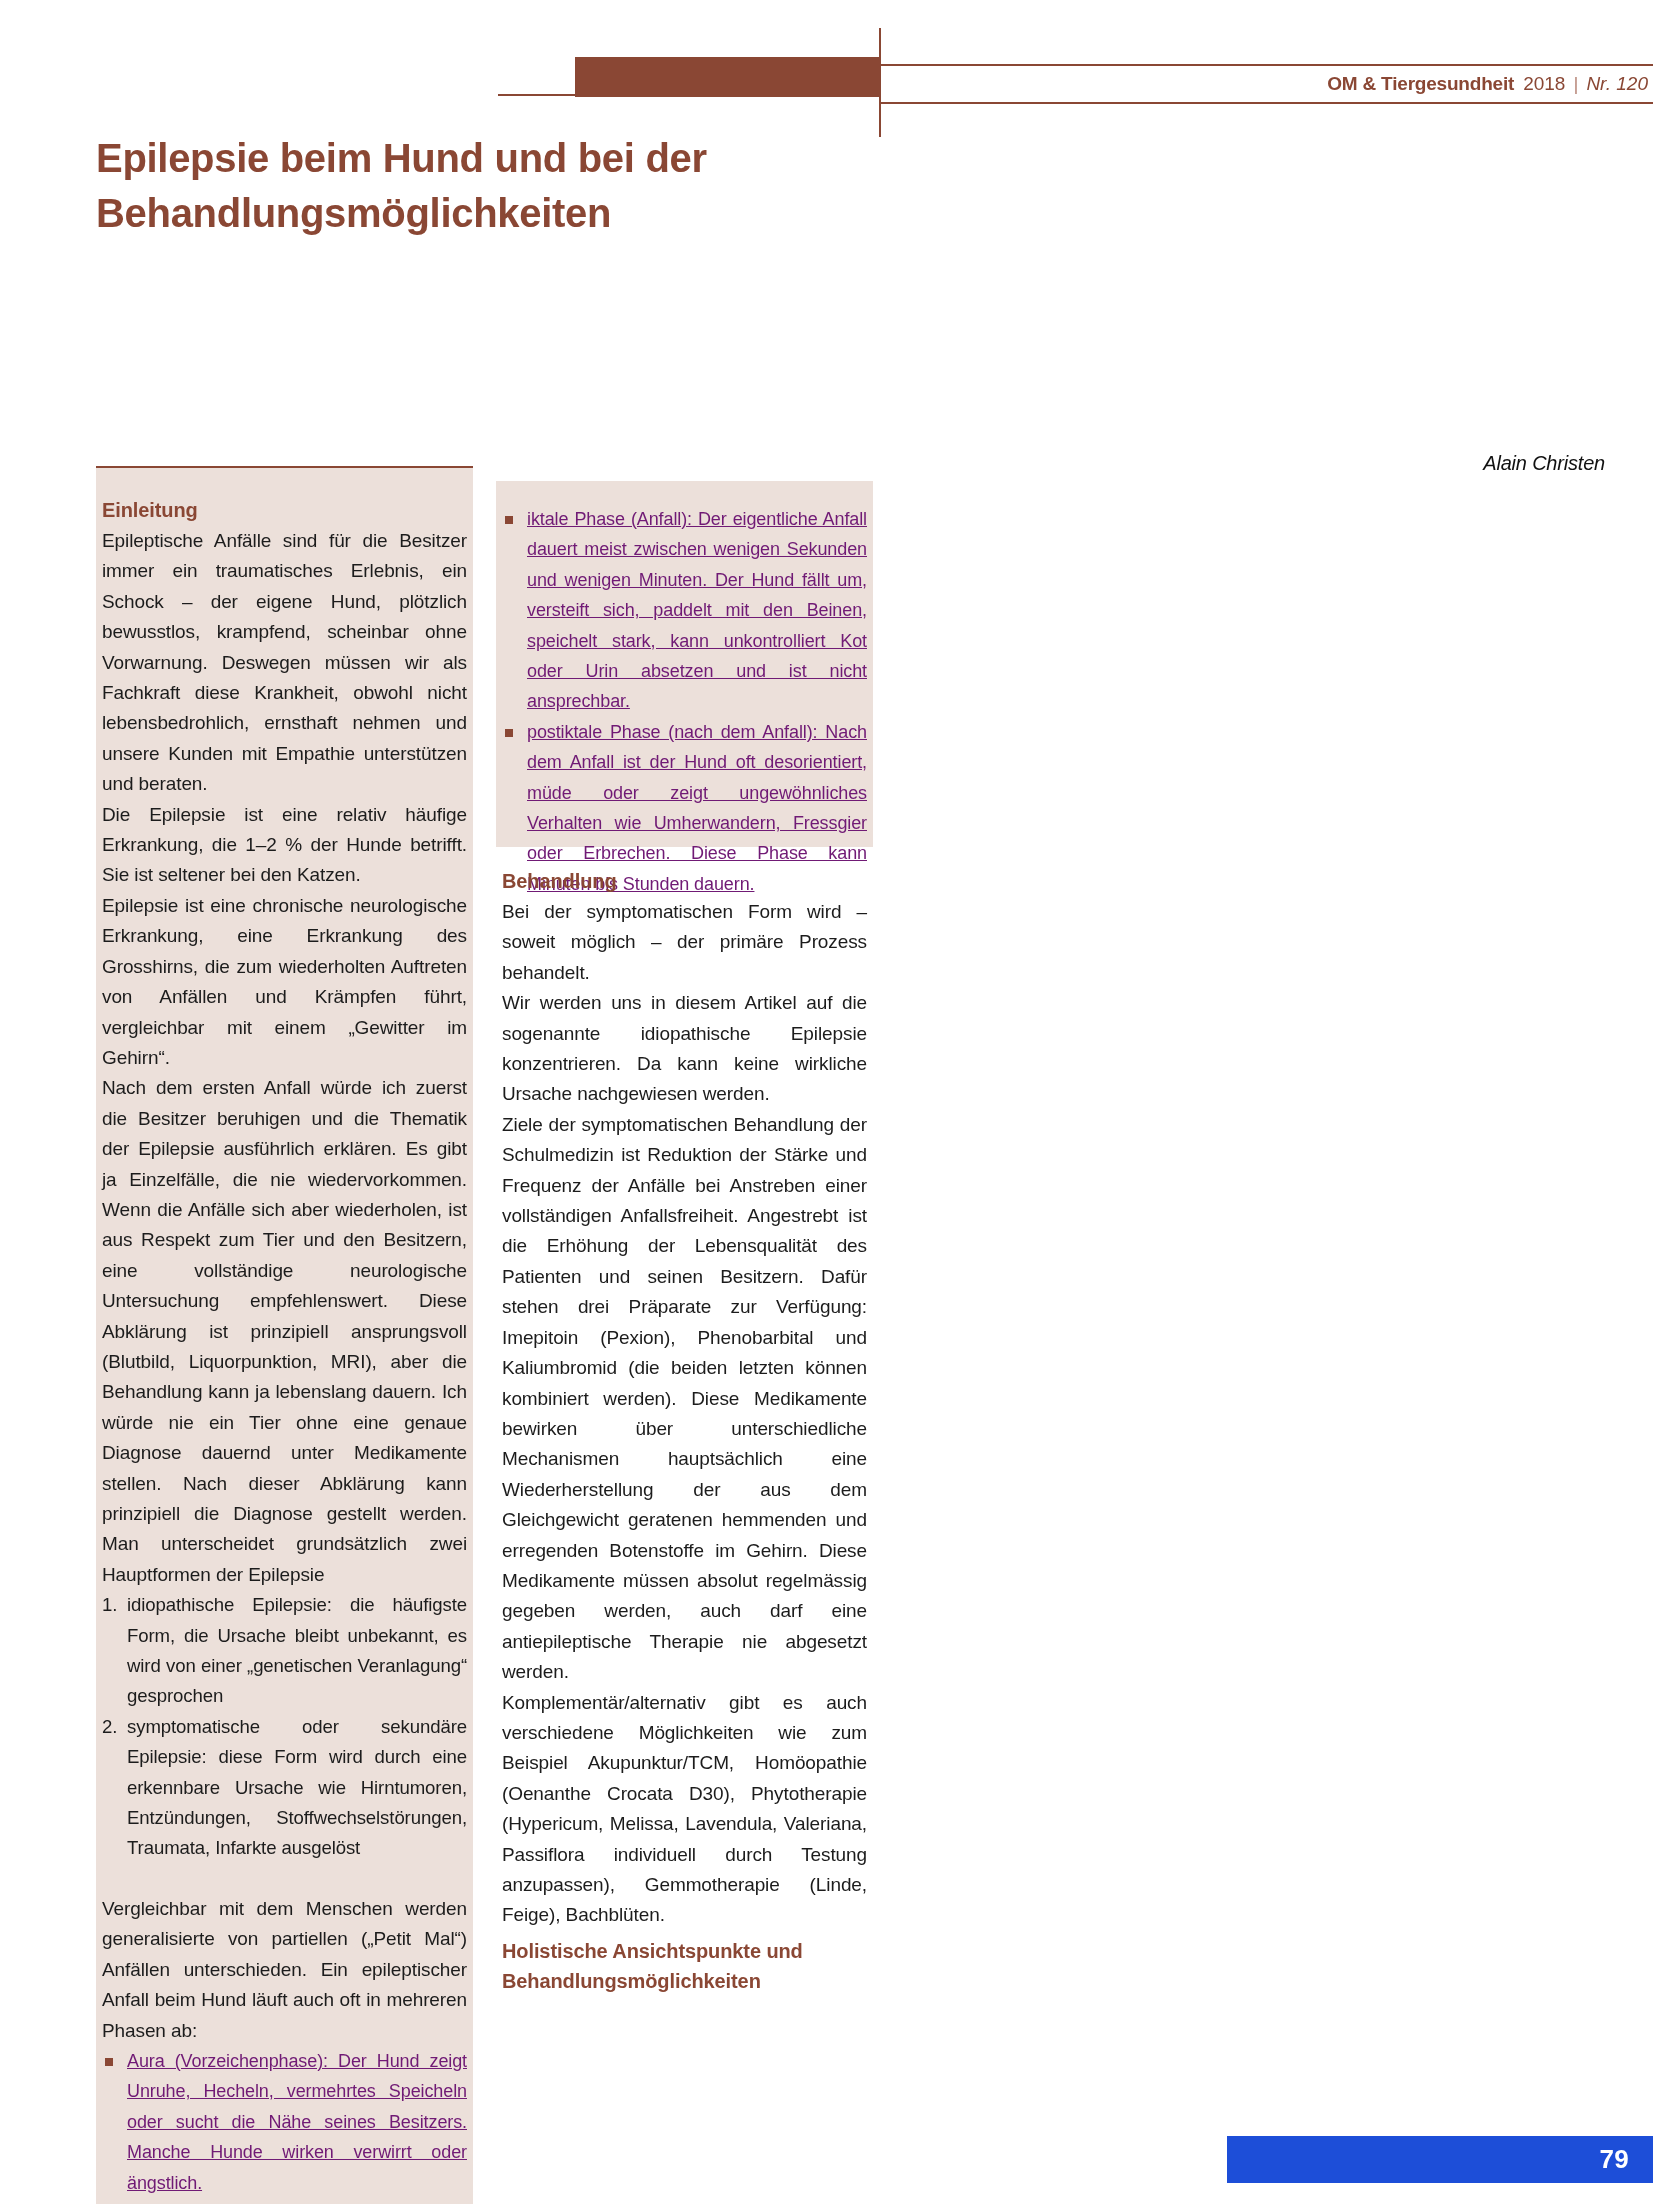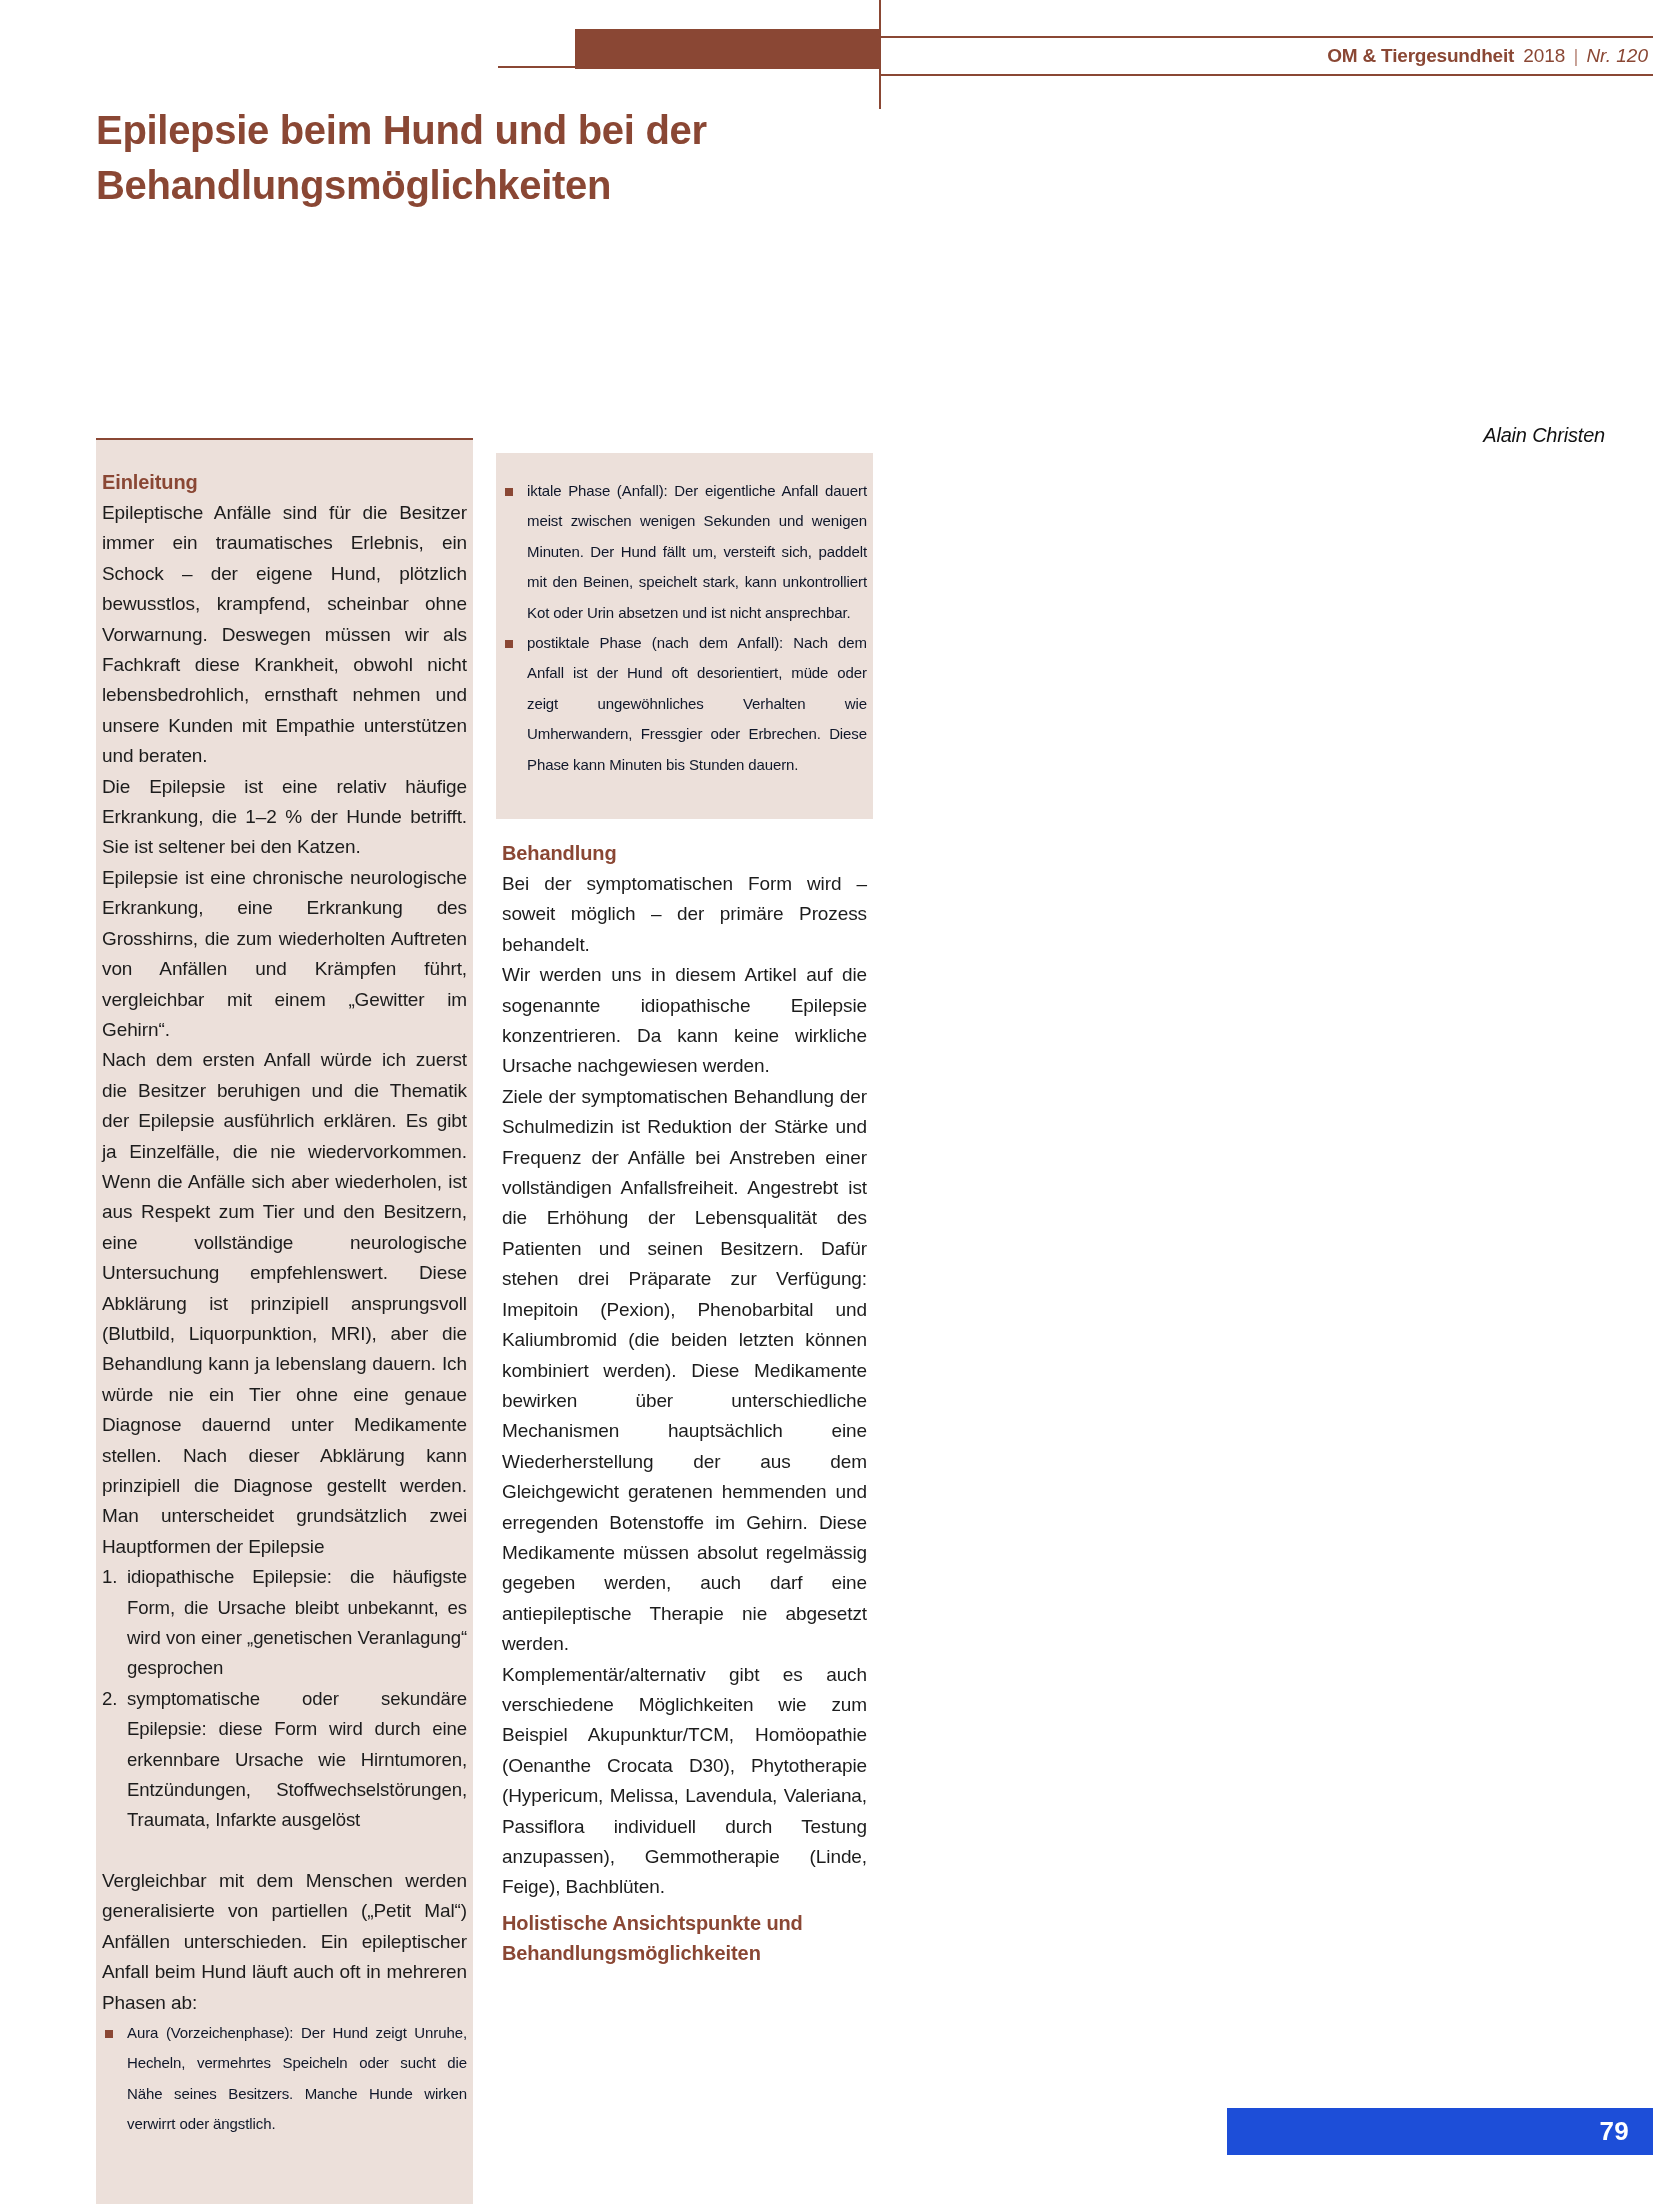--- a/index.html
+++ b/index.html
@@ -2,21 +2,21 @@
 <html><head>
 <meta charset="utf-8">
 <style>
   html,body{margin:0;padding:0;}
   body{
     width:1653px;height:2204px;background:#ffffff;
     font-family:"Liberation Sans",sans-serif;
     position:relative;overflow:hidden;
     -webkit-font-smoothing:antialiased;
   }
-  .page{position:absolute;inset:0;}
+  .page{position:absolute;inset:0;margin-top:28px;}
 
   
   .hdr-bar{
     position:absolute;left:575px;top:29px;width:305px;height:40px;
     background:#8a4734;
   }
   .hdr-rule-left{
     position:absolute;left:498px;top:66px;width:78px;height:2px;
     background:#8a4734;
   }
@@ -91,22 +91,22 @@
   p.body{
     margin:0;
     font-size:19px;line-height:30.4px;
     color:#1c1c1c;text-align:justify;
     hyphens:none;letter-spacing:-0.1px;
   }
 
   ul.sq{margin:0;padding:0;list-style:none;}
   ul.sq li{
     position:relative;padding-left:25px;
-    font-size:15px;line-height:30.4px;color:#0f172a;
-    text-align:justify;letter-spacing:-0.1px;
+    font-size:18px;line-height:30.4px;color:#701a75;
+    text-align:justify;letter-spacing:-0.1px;text-decoration:underline;
   }
   ul.sq li::before{
     content:"";position:absolute;left:3px;top:12px;
     width:8px;height:8px;background:#8a4734;
   }
 
   ol.num{margin:0;padding:0;list-style:none;counter-reset:n;}
   ol.num li{
     position:relative;padding-left:25px;
     font-size:18.6px;line-height:30.4px;color:#1c1c1c;

